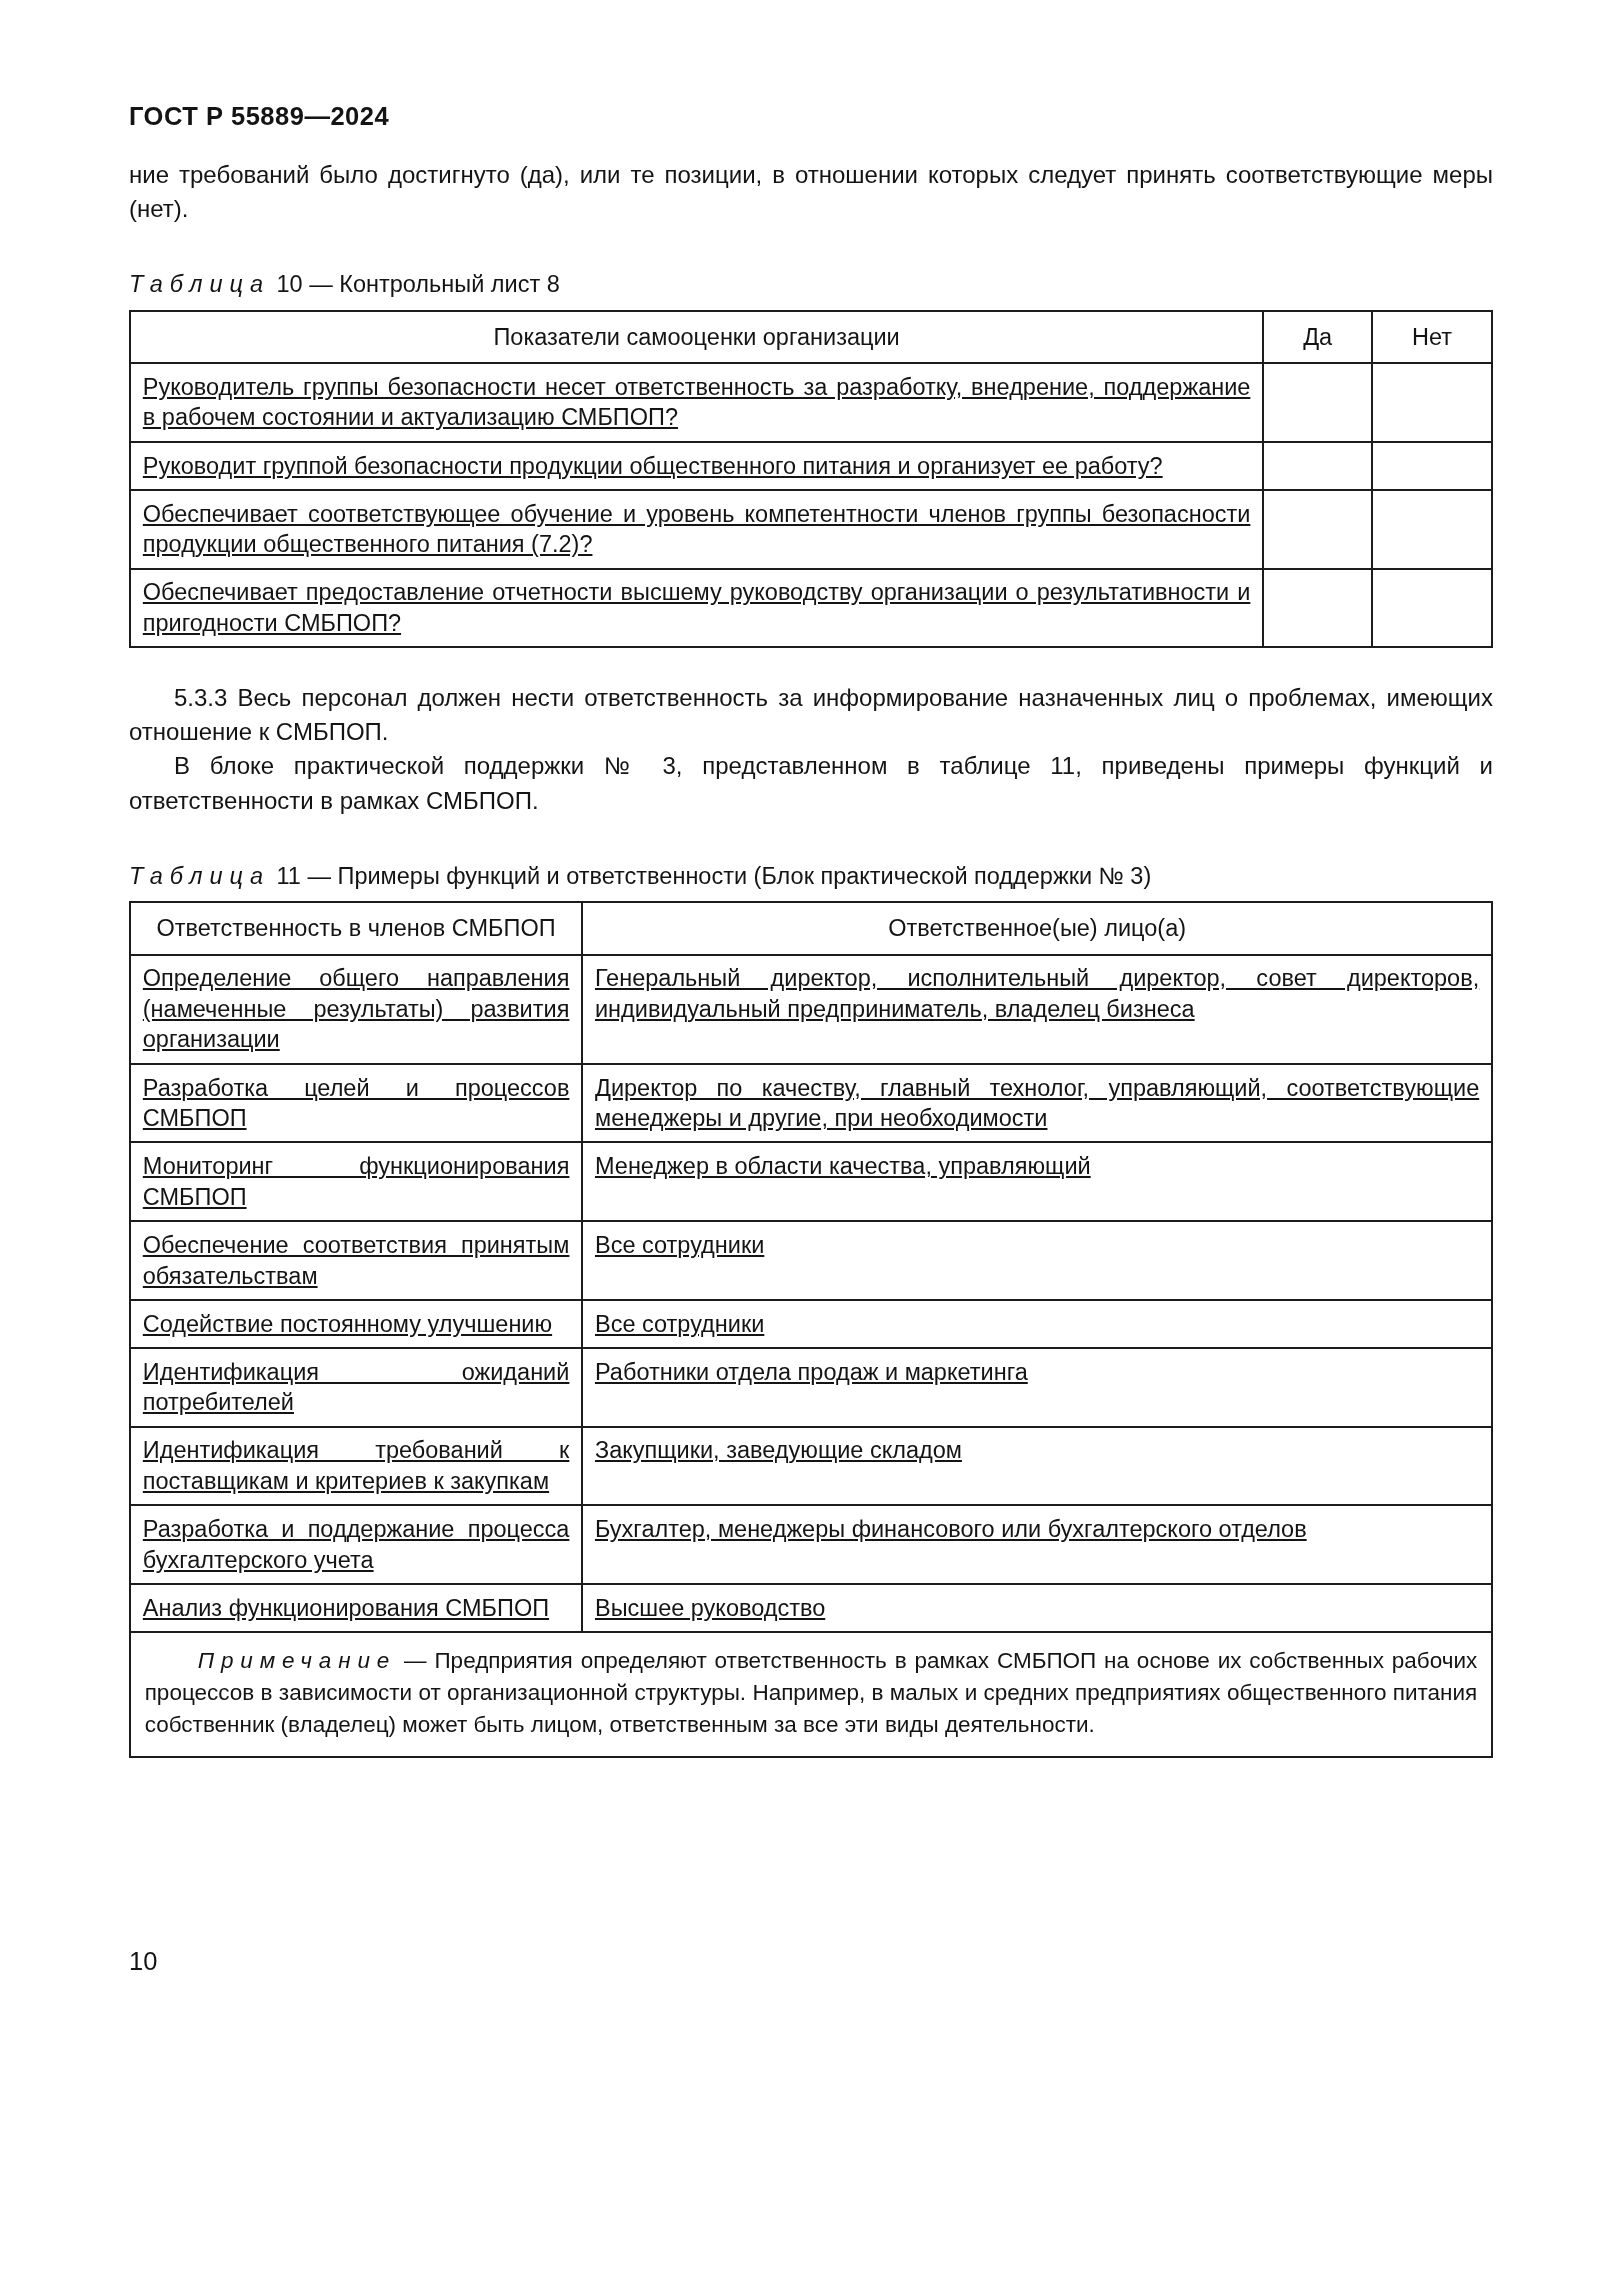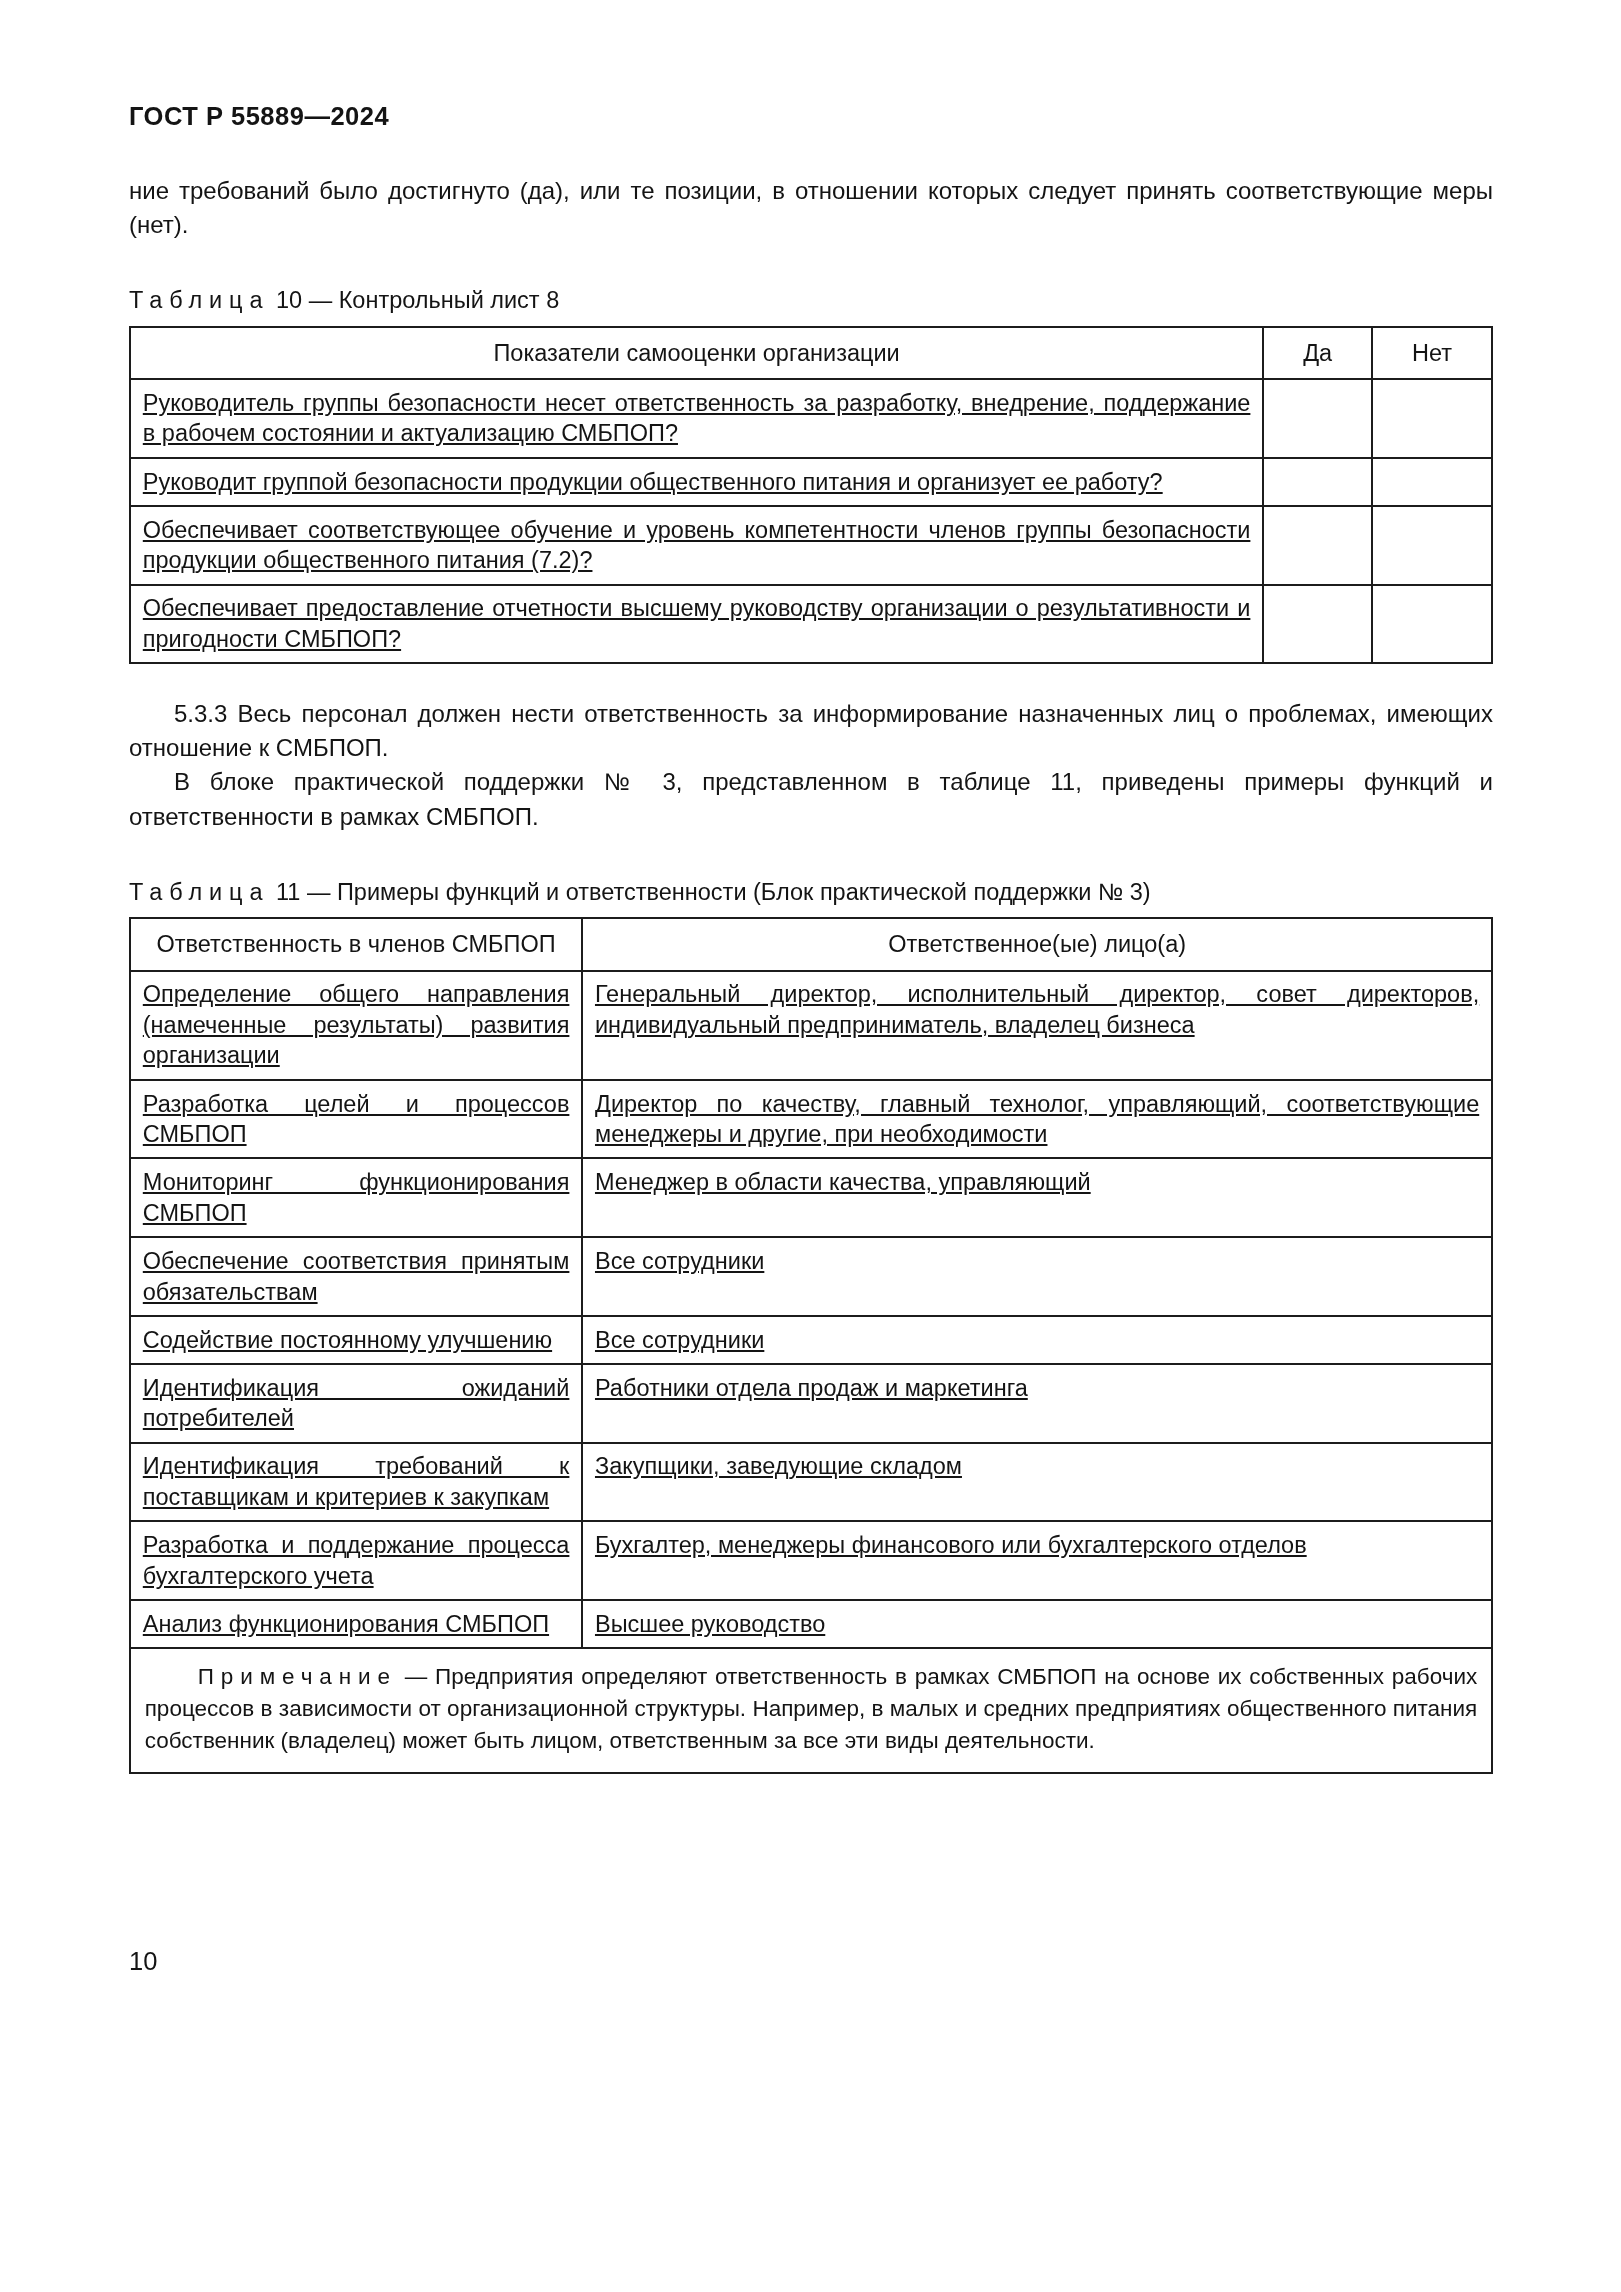--- a/index.html
+++ b/index.html
@@ -5,28 +5,28 @@
   * { margin: 0; padding: 0; box-sizing: border-box; }
   html, body { background: #ffffff; }
   body {
     width: 1621px; height: 2293px;
     position: relative;
     font-family: "Liberation Sans", sans-serif;
     color: #141414;
   }
   .page { position: absolute; inset: 0; padding: 102px 128px 0 129px; }
 
-  .doc-header { font-size: 25.5px; font-weight: bold; margin-bottom: 43px; letter-spacing: 0.5px; }
+  .doc-header { font-size: 25.5px; font-weight: bold; margin-bottom: 27px; letter-spacing: 0.5px; }
 
   .para { font-size: 24px; line-height: 1.42; text-align: justify; }
   .para.indent { text-indent: 45px; }
   .sec { margin-top: 33px; }
 
   .table-caption { font-size: 23.5px; margin: 45px 0 11.8px; }
-  .spaced { letter-spacing: 6.9px; }
+  .spaced { letter-spacing: 6.9px; font-style: italic; }
 
   table { width: 100%; border-collapse: collapse; table-layout: fixed; }
   th, td {
     border: 2px solid #1c1c1c;
     font-size: 23.5px; line-height: 1.3;
     padding: 7.8px 11.8px;
     vertical-align: top;
     text-align: left;
   }
   th { font-weight: normal; text-align: center; vertical-align: middle; padding: 9.8px 7.8px; border-radius: 6px; }

